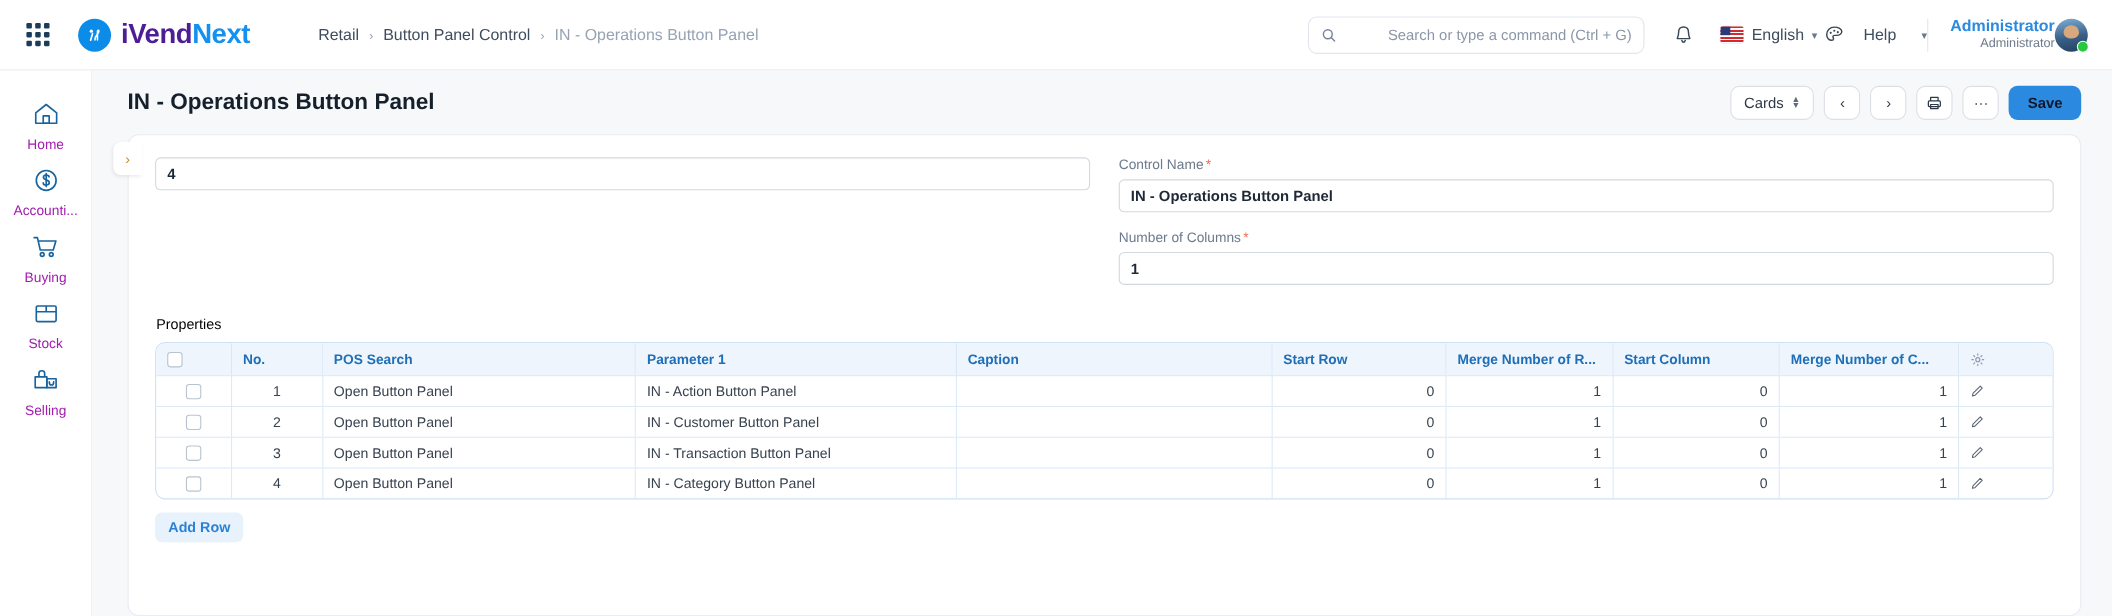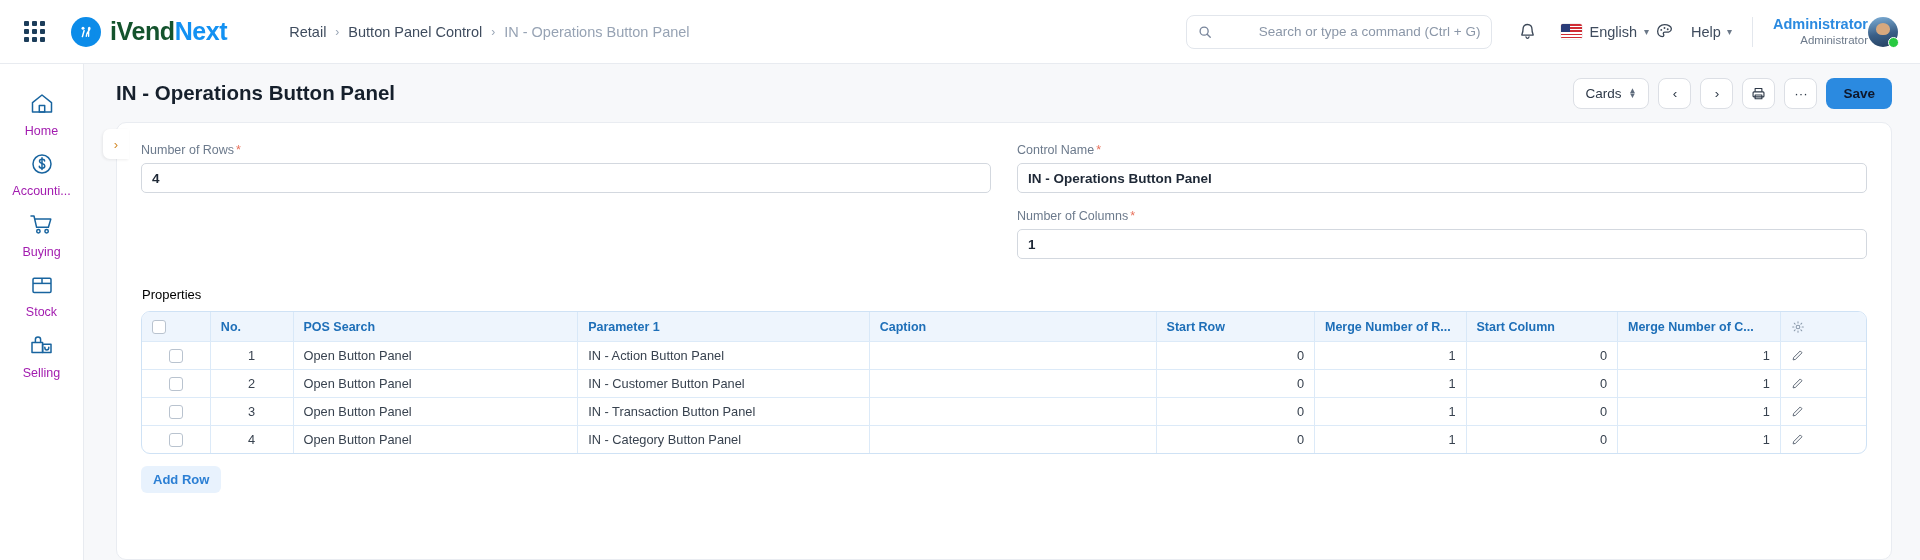--- a/index.html
+++ b/index.html
@@ -31,21 +31,21 @@
   .apps-grid i { background: #1c3d5a; border-radius: 1px; display: block; width: 5px; height: 5px; }
 
   .brand { display: flex; align-items: center; gap: 9px; cursor: pointer; }
   .brand-mark {
     width: 30px; height: 30px; border-radius: 50%;
     background: #0c8ce9;
     display: flex; align-items: center; justify-content: center;
     color: #fff; font-weight: 700; font-size: 15px; font-style: italic;
   }
   .brand-text { font-size: 25px; font-weight: 700; letter-spacing: -0.4px; }
-  .brand-text .t1 { color: #14532d; }
+  .brand-text .t1 { color: #4c1d95; }
   .brand-text .t2 { color: #1391f2; }
 
   .breadcrumb {
     display: flex; align-items: center; gap: 9px;
     margin-left: 62px; font-size: 14.5px;
   }
   .breadcrumb .crumb { color: #3f4c5e; cursor: pointer; white-space: nowrap; }
   .breadcrumb .crumb.current { color: #97a3b4; cursor: default; }
   .breadcrumb .sep { color: #9aa6b6; font-size: 12px; }
 
@@ -76,21 +76,21 @@
   }
   .flag::after {
     content: ""; position: absolute; left: 0; top: 0;
     width: 9px; height: 8px; background: #2a3c78;
   }
   .lang { display: flex; align-items: center; gap: 7px; cursor: pointer; margin-right: 6px; }
   .lang-label { font-size: 14.5px; color: #3f4c5e; }
   .caret { color: #6b7888; font-size: 10px; }
 
   .theme-btn { margin-right: 17px; }
-  .help { display: flex; align-items: center; gap: 6px; cursor: pointer; margin-right: 20px; }
+  .help { display: flex; align-items: center; gap: 23px; cursor: pointer; }
   .help-label { font-size: 14.5px; color: #3f4c5e; }
 
   .divider-v { width: 1px; height: 30px; background: #e3e7ed; margin-right: 20px; }
 
   .user { display: flex; align-items: center; gap: 0; cursor: pointer; }
   .user-text { text-align: right; line-height: 1.25; }
   .user-name { font-size: 14.5px; color: #2b8ae0; font-weight: 600; }
   .user-role { font-size: 11.5px; color: #6d7a8b; }
   .avatar {
     width: 30px; height: 30px; border-radius: 50%;
@@ -417,21 +417,20 @@
     </div>
 
     <div class="card">
 
       <div class="collapse-tab">›</div>
 
       <div class="form-grid">
 
         <div class="col">
           <div class="field">
-            <label class="field-label"><span>Number of Rows</span><span class="req">*</span></label>
             <input class="input" type="text" value="4" style="">
           </div>
           <div class="spacer-block"></div>
         </div>
 
         <div class="col">
           <div class="field">
             <label class="field-label"><span>Control Name</span><span class="req">*</span></label>
             <input class="input" type="text" value="IN - Operations Button Panel" style="">
           </div>

